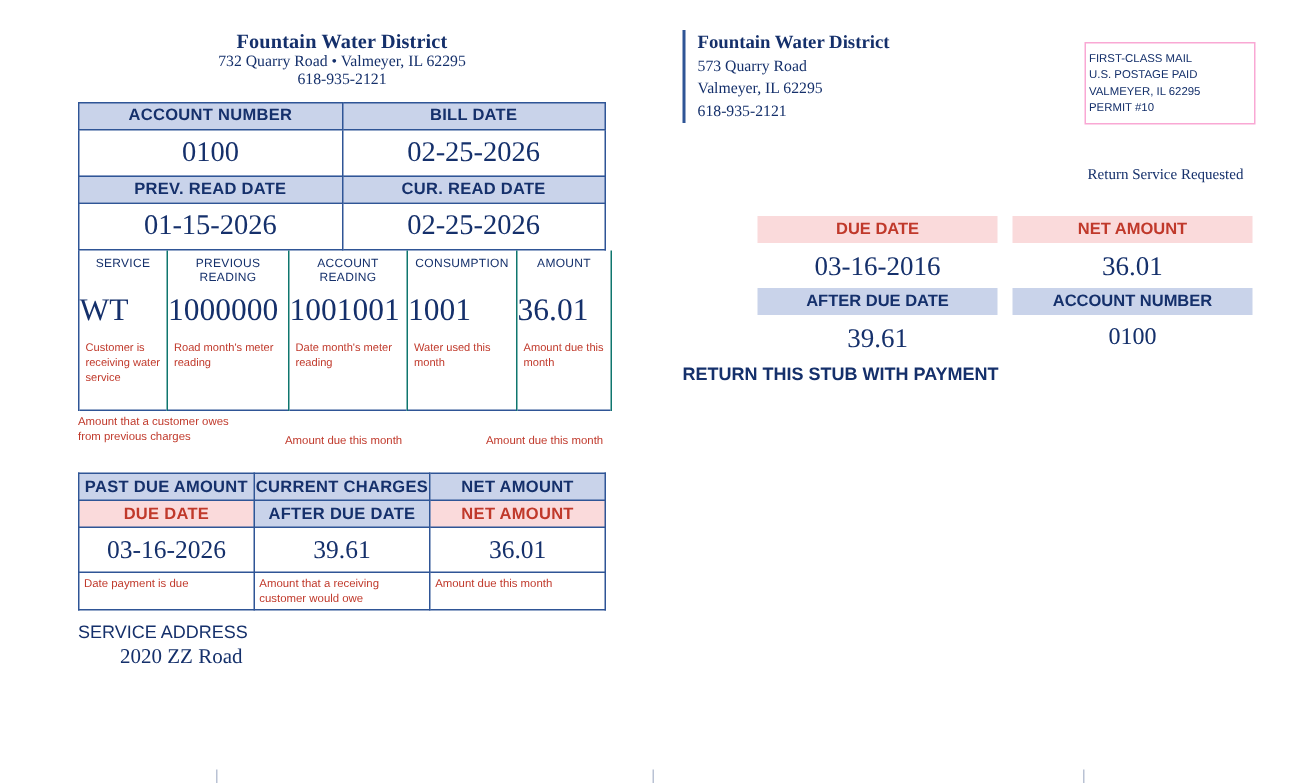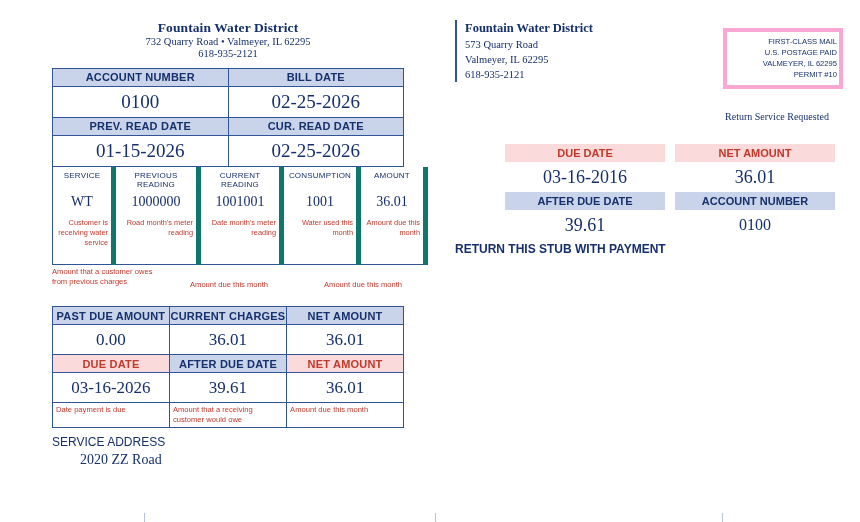--- a/index.html
+++ b/index.html
@@ -97,46 +97,45 @@
   
   .usage {
     border: 1px solid #2f5596;
     border-top: none;
     width: 352px;
     border-collapse: collapse;
     table-layout: fixed;
   }
   .usage td {
     border-left: 1px solid #2f5596;
-    border-right: 5px solid #0f766e;
+    border-right: 1px solid #0f766e;
     padding: 0;
     vertical-align: top;
   }
   .u-hdr {
     text-align: center;
     font-size: 8px;
     color: #15306b;
     font-family: "Liberation Sans", sans-serif;
     letter-spacing: .2px;
     padding: 4px 1px 3px 1px;
     line-height: 1.15;
   }
   .u-val {
-    text-align: center;
-    font-size: 14px;
+    font-size: 21px;
     color: #15306b;
     padding: 2px 0 5px 0;
   }
   .u-note {
     font-size: 7.4px;
     color: #c0392b;
     font-family: "Liberation Sans", sans-serif;
     line-height: 1.35;
     padding: 3px 3px 16px 4px;
-    text-align: right;
+    text-align: left;
   }
   .note-red {
     font-size: 7.6px;
     color: #c0392b;
     font-family: "Liberation Sans", sans-serif;
     line-height: 1.3;
   }
 
   .midnotes {
     position: relative;
@@ -186,22 +185,22 @@
   .stub-line {
     font-size: 10.5px;
     color: #15306b;
   }
 
   .mailbox {
     position: absolute;
     left: 268px;
     top: 8px;
     width: 108px;
-    border: 4px solid #f9a8d4;
-    text-align: right;
+    border: 1px solid #f9a8d4;
+    text-align: left;
     padding: 4px 2px 5px 2px;
     font-family: "Liberation Sans", sans-serif;
     font-size: 7.6px;
     color: #15306b;
     line-height: 1.45;
   }
   .return-svc {
     position: absolute;
     left: 262px;
     top: 91px;
@@ -307,21 +306,21 @@
           <div class="u-hdr">SERVICE</div>
         </td>
         <td style="width:80px">
           <div class="u-hdr">
             <span>PREVIOUS</span><br>
             <span>READING</span>
           </div>
         </td>
         <td style="width:78px">
           <div class="u-hdr">
-            <span>CURRENT</span><br>
+            <span>ACCOUNT</span><br>
             <span>READING</span>
           </div>
         </td>
         <td style="width:72px">
           <div class="u-hdr">CONSUMPTION</div>
         </td>
         <td style="width:62px">
           <div class="u-hdr">AMOUNT</div>
         </td>
       </tr>
@@ -367,25 +366,20 @@
       <div style="left:138px; top:13px; width:122px;">Amount due this month</div>
       <div style="left:272px; top:13px; width:122px;">Amount due this month</div>
     </div>
 
     <table class="grid" style="margin-top:11px;">
       <tbody>
           <tr>
         <td class="hdr" style="width:33.3%">PAST DUE AMOUNT</td>
         <td class="hdr" style="width:33.4%">CURRENT CHARGES</td>
         <td class="hdr" style="width:33.3%">NET AMOUNT</td>
-      </tr>
-      <tr>
-        <td class="val-sm">0.00</td>
-        <td class="val-sm">36.01</td>
-        <td class="val-sm">36.01</td>
       </tr>
       <tr>
         <td class="hdr-pink">DUE DATE</td>
         <td class="hdr">AFTER DUE DATE</td>
         <td class="hdr-pink">NET AMOUNT</td>
       </tr>
       <tr>
         <td class="val-sm">03-16-2026</td>
         <td class="val-sm">39.61</td>
         <td class="val-sm">36.01</td>

